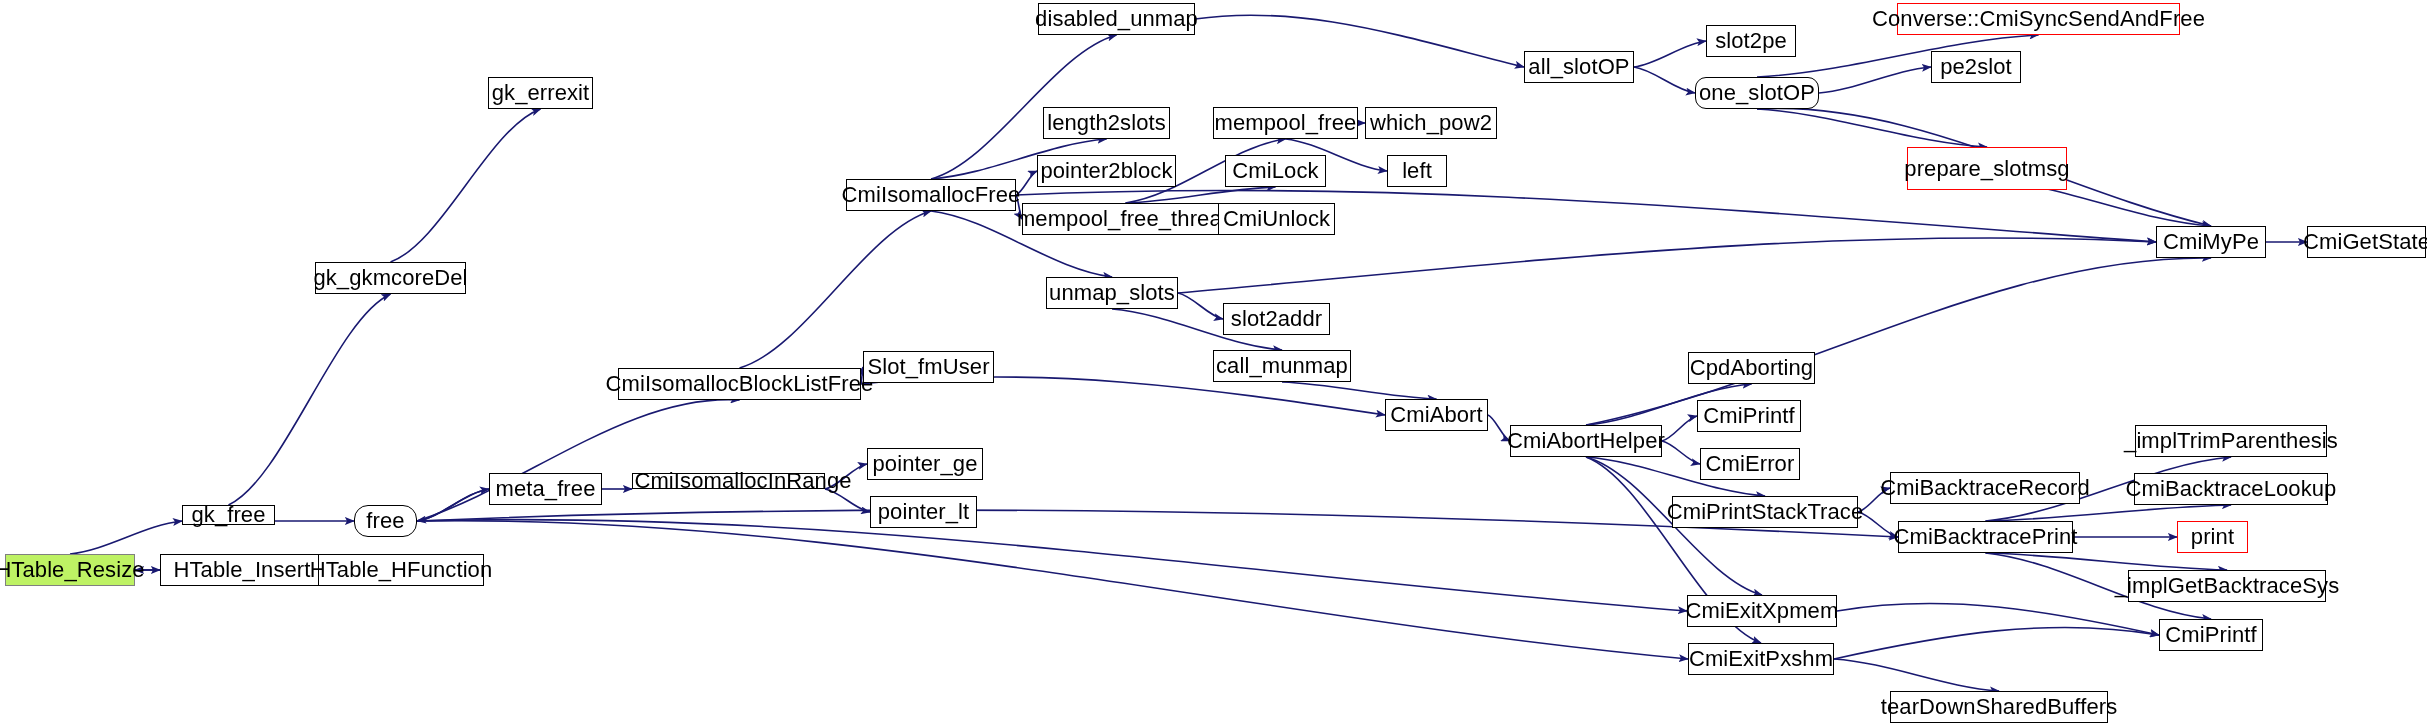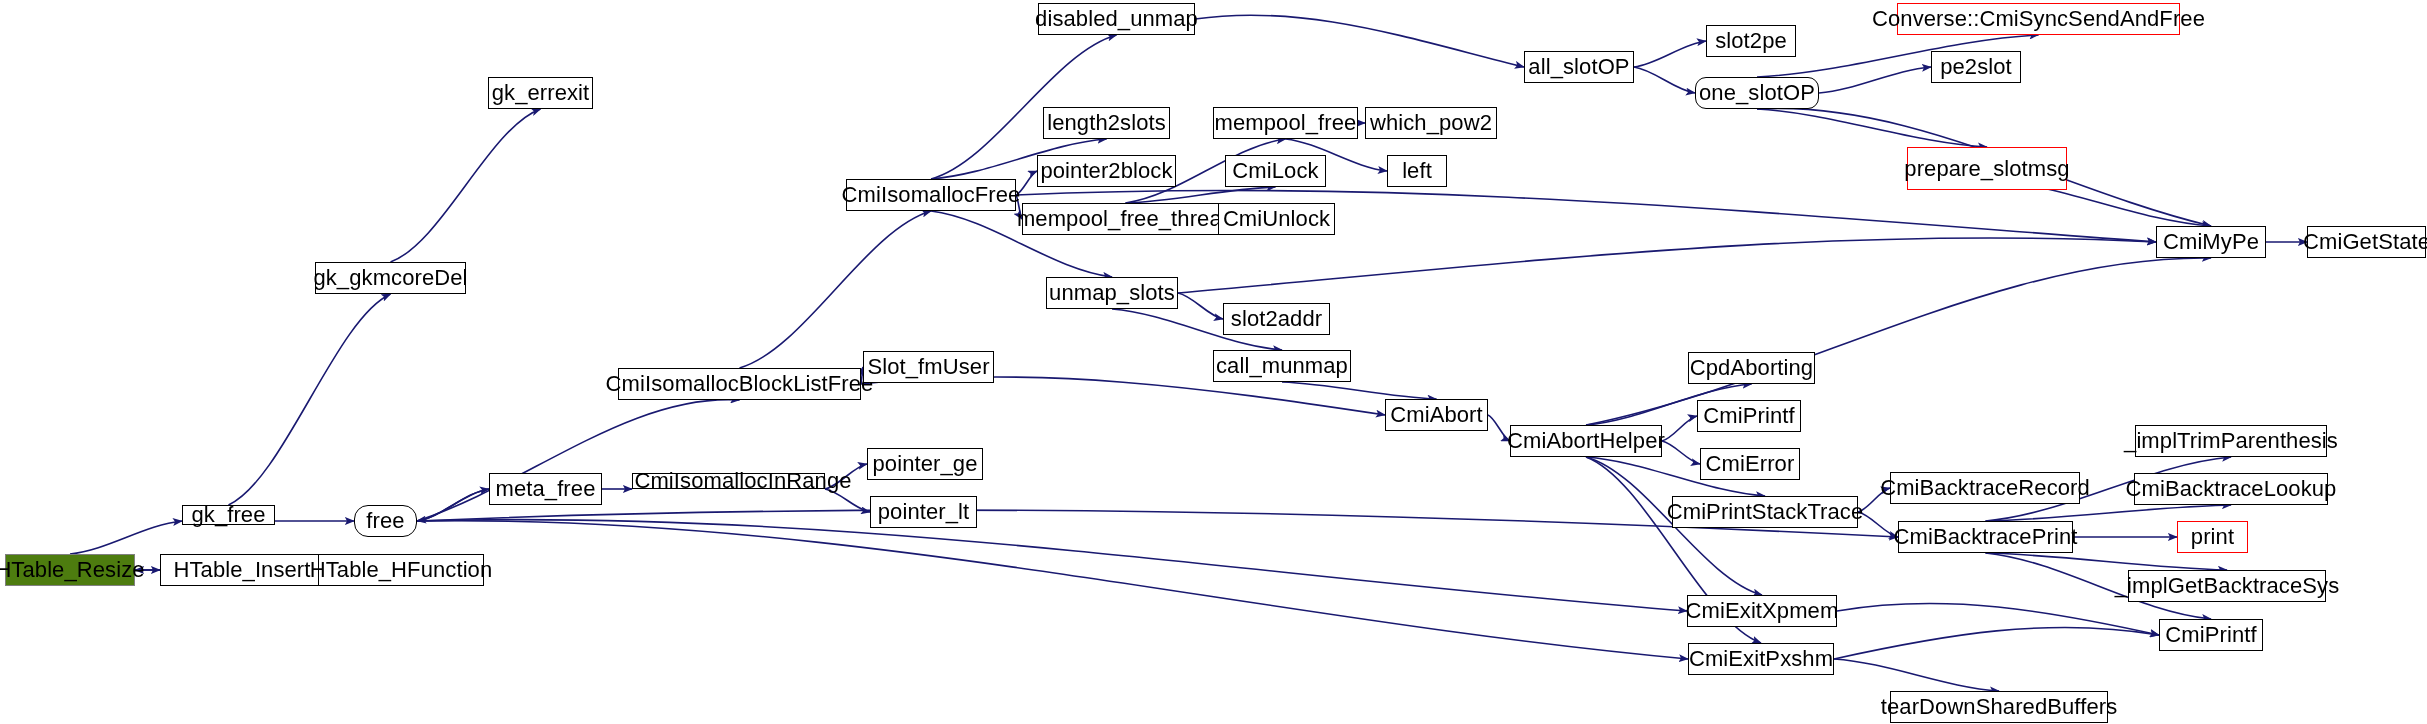--- a/index.html
+++ b/index.html
@@ -14,21 +14,21 @@
     color:#000000;
     font-size:22px;
     line-height:1;
     display:flex;
     align-items:center;
     justify-content:center;
     white-space:nowrap;
     letter-spacing:0.1px;
   }
   .node.red{border-color:#ff0000;}
-  .node.current{background:#4d7c0f;border-color:#808080;text-align:center;}
+  .node.current{background:#bef264;border-color:#808080;text-align:center;}
 </style>
 </head>
 <body>
 
 <div id="canvas">
   <svg id="edges" viewBox="0 0 2427 724" xmlns="http://www.w3.org/2000/svg">
     <defs>
       <marker id="ah" markerWidth="10" markerHeight="8" refX="9.2" refY="4" orient="auto" markerUnits="userSpaceOnUse">
         <path d="M0,0 L10,4 L0,8 L2.2,4 Z" fill="#191970"></path>
       </marker>

